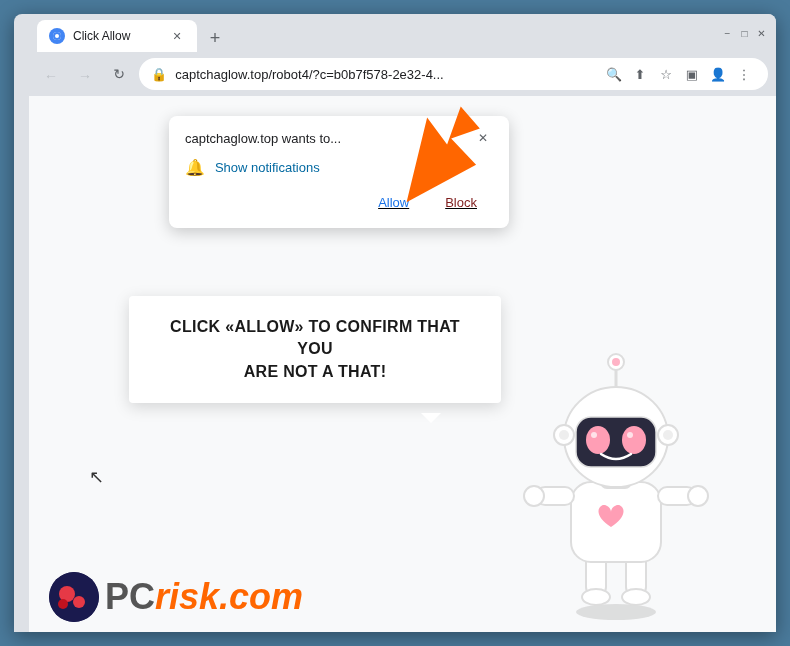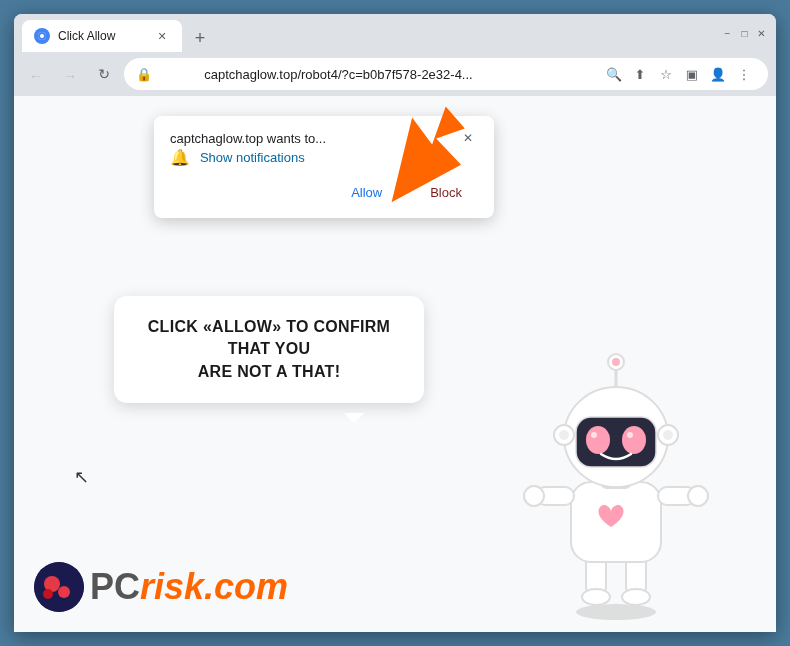--- a/index.html
+++ b/index.html
@@ -15,20 +15,21 @@
     .browser-window {
       width: 762px;
       height: 618px;
       margin: 14px auto;
       background: #dee1e6;
       border-radius: 8px 8px 0 0;
       box-shadow: 0 4px 20px rgba(0,0,0,0.4);
       display: flex;
       flex-direction: column;
       overflow: hidden;
+      padding-left: 15px;
     }
 
     
     .title-bar {
       background: #dee1e6;
       height: 38px;
       display: flex;
       align-items: center;
       padding: 0 8px;
       gap: 4px;
@@ -168,21 +169,20 @@
       font-size: 13px;
     }
 
     .address-text {
       flex: 1;
       font-size: 13px;
       color: #202124;
       white-space: nowrap;
       overflow: hidden;
       text-overflow: ellipsis;
-      margin-left: 44px;
     }
 
     .address-actions {
       display: flex;
       gap: 2px;
       align-items: center;
     }
 
     .addr-btn {
       width: 24px;
@@ -214,21 +214,21 @@
       box-shadow: 0 4px 16px rgba(0,0,0,0.2);
       padding: 12px 16px 12px 16px;
       width: 340px;
       z-index: 10;
     }
 
     .popup-header {
       display: flex;
       justify-content: space-between;
       align-items: center;
-      margin-bottom: 0;
+      margin-bottom: 10px;
     }
 
     .popup-site {
       font-size: 13px;
       color: #202124;
     }
 
     .popup-close {
       width: 20px;
       height: 20px;
@@ -254,21 +254,22 @@
     }
 
     .popup-text {
       font-size: 13px;
       color: #0369a1;
     }
 
     .popup-buttons {
       display: flex;
       justify-content: flex-end;
-      gap: 16px;
+      gap: 4px;
+      text-decoration: underline;
     }
 
     .popup-btn {
       padding: 6px 16px;
       border-radius: 4px;
       font-size: 13px;
       cursor: pointer;
       border: none;
     }
 
@@ -294,23 +295,23 @@
       width: 120px;
       height: 120px;
     }
 
     
     .speech-bubble {
       position: absolute;
       top: 200px;
       left: 100px;
       background: white;
-      border-radius: 13px;
+      border-radius: 4px;
       padding: 20px 28px;
-      width: 310px;
+      width: 372px;
       box-shadow: 0 4px 16px rgba(0,0,0,0.15);
       z-index: 10;
     }
 
     .speech-bubble::after {
       content: '';
       position: absolute;
       bottom: -20px;
       right: 60px;
       border: 10px solid transparent;
@@ -332,21 +333,21 @@
       position: absolute;
       bottom: 10px;
       right: 60px;
       width: 200px;
       height: 280px;
     }
 
     
     .pcrisk-logo {
       position: absolute;
-      bottom: 20px;
+      bottom: 10px;
       left: 20px;
       display: flex;
       align-items: center;
       gap: 6px;
     }
 
     .pcrisk-icon {
       width: 50px;
       height: 50px;
       border-radius: 50%;

